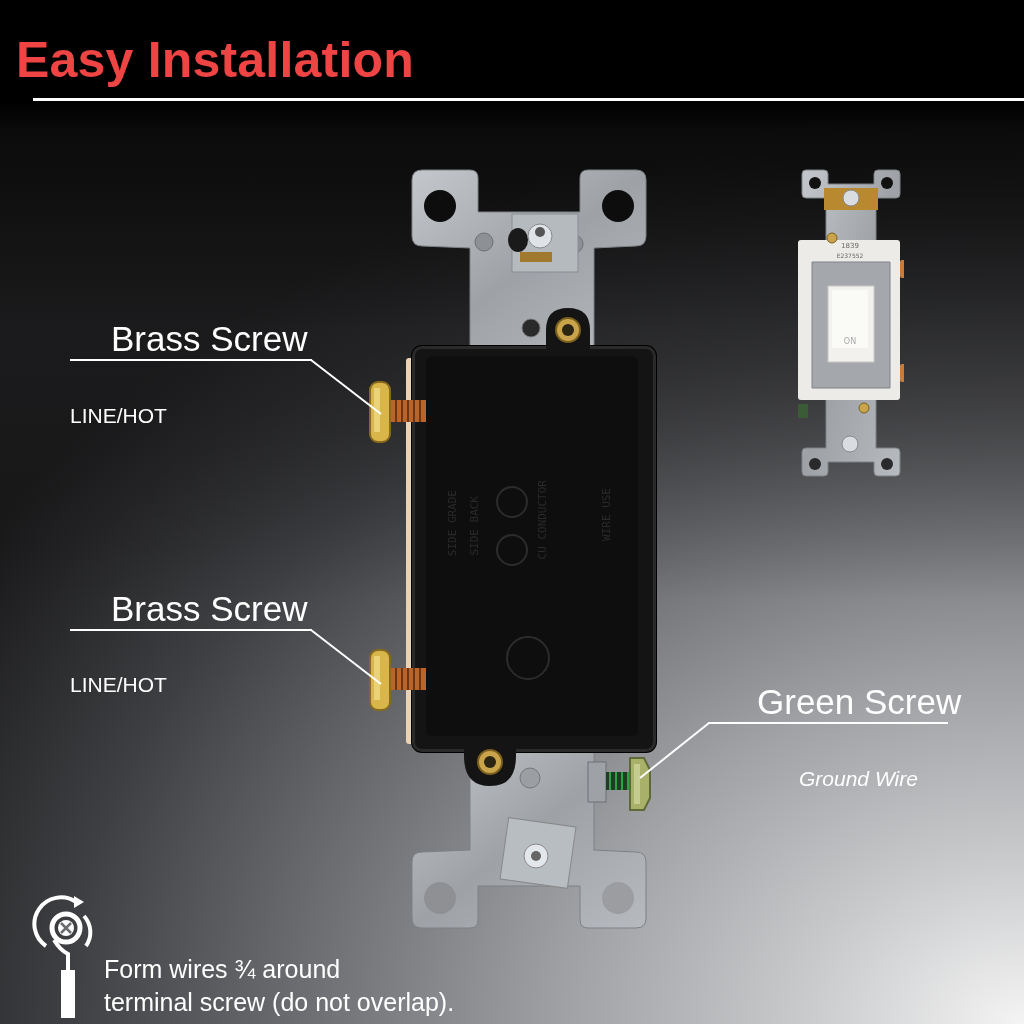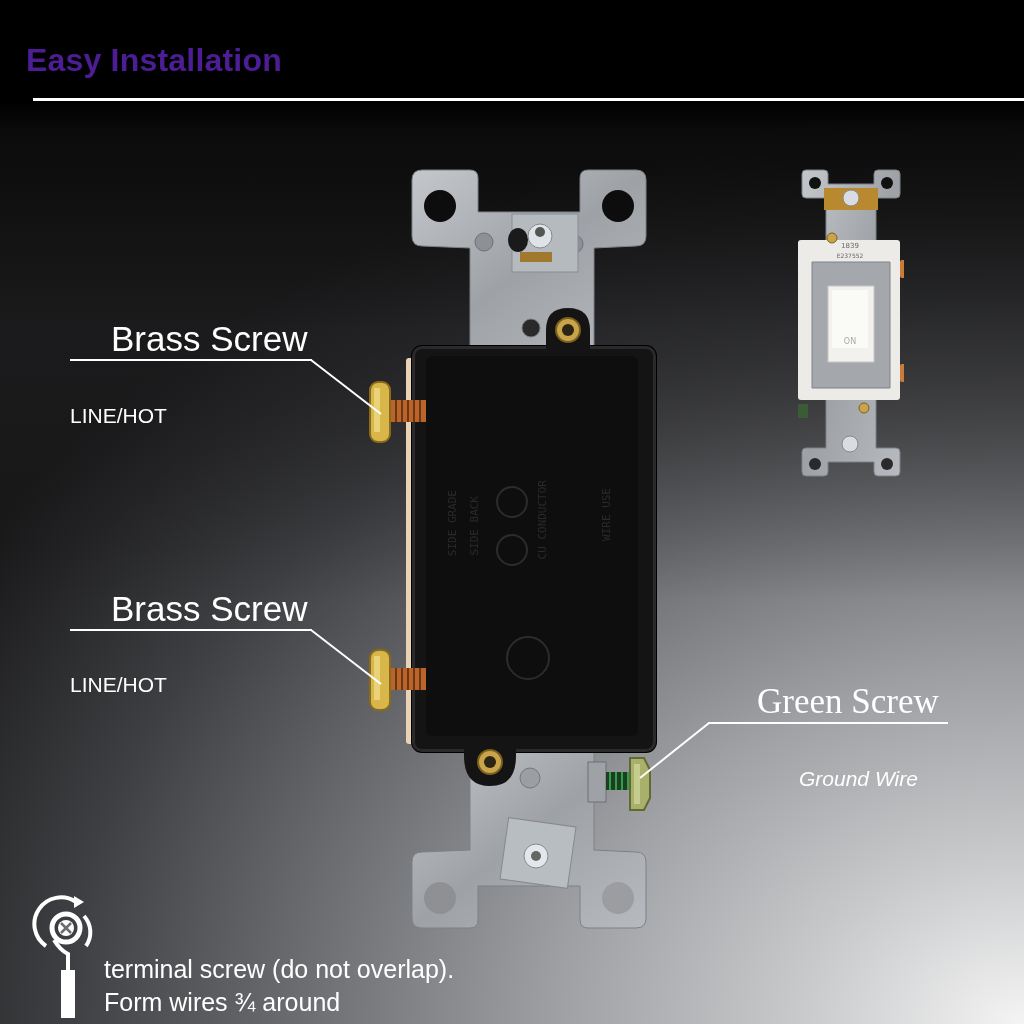--- a/index.html
+++ b/index.html
@@ -8,22 +8,22 @@
     font-family:"Liberation Sans", sans-serif;
     background: radial-gradient(ellipse 120% 90% at 100% 100%, #f4f4f4 0%, #c9cacc 18%, #9fa0a3 38%, #6e6f72 58%, #3e3f42 78%, #161617 100%);
   }
   .topfade {
     position:absolute; left:0; top:0; width:1024px; height:1024px;
     background: linear-gradient(to bottom, #000 0px, #000 100px, rgba(10,10,10,0.95) 130px, rgba(30,30,32,0.6) 330px, rgba(60,60,62,0) 600px);
     pointer-events:none;
   }
   .header { position:absolute; left:0; top:0; width:1024px; height:102px; background:#000; }
   .title {
-    position:absolute; left:26px; top:30px; font-weight:bold; font-size:32px;
-    color:#4c1d95; letter-spacing:0.2px; line-height:60px;
+    position:absolute; left:16px; top:30px; font-weight:bold; font-size:50px;
+    color:#ef4444; letter-spacing:0.2px; line-height:60px;
   }
   .title-rule { position:absolute; left:33px; top:98px; width:991px; height:3px; background:#fff; }
 
   .callout-title { position:absolute; color:#fff; font-size:35px; line-height:40px;margin-left:41px; }
   .callout-sub { position:absolute; color:#fff; font-size:21px; line-height:24px;margin-top:36px; }
   .rule { position:absolute; height:2px; background:#fff; }
   svg.lines { position:absolute; left:0; top:0; }
 
   
   .strap { position:absolute; }
@@ -148,21 +148,21 @@
 </svg>
 
 <div class="callout-title" style="left:70px;top:319px;">Brass Screw</div>
 <div class="rule" style="left:70px;top:359px;width:242px;"></div>
 <div class="callout-sub" style="left:70px;top:368px;">LINE/HOT</div>
 
 <div class="callout-title" style="left:70px;top:589px;">Brass Screw</div>
 <div class="rule" style="left:70px;top:629px;width:242px;"></div>
 <div class="callout-sub" style="left:70px;top:637px;">LINE/HOT</div>
 
-<div class="callout-title" style="left:716px;top:682px;font-family:Liberation Serif, serif;">Green Screw</div>
+<div class="callout-title" style="left:716px;top:682px;">Green Screw</div>
 <div class="rule" style="left:708px;top:722px;width:240px;"></div>
 <div class="callout-sub" style="left:799px;top:731px;font-style:italic;">Ground Wire</div>
 
 <svg class="lines" width="1024" height="1024">
   <line x1="311" y1="360" x2="381" y2="414" stroke="#fff" stroke-width="2"></line>
   <line x1="311" y1="630" x2="381" y2="684" stroke="#fff" stroke-width="2"></line>
   <line x1="709" y1="723" x2="640" y2="778" stroke="#fff" stroke-width="2"></line>
 </svg>
 
 <svg class="small-switch" viewBox="0 0 106 310">
@@ -193,15 +193,15 @@
   <polygon points="42,6 52,12 42,18" fill="#fff"></polygon>
   <path d="M52 26 A24 24 0 0 1 54 56" fill="none" stroke="#fff" stroke-width="4"></path>
   <circle cx="34" cy="38" r="14" fill="none" stroke="#fff" stroke-width="5"></circle>
   <circle cx="34" cy="38" r="8" fill="#fff"></circle>
   <line x1="29" y1="33" x2="39" y2="43" stroke="#6b6c6f" stroke-width="2.5"></line>
   <line x1="39" y1="33" x2="29" y2="43" stroke="#6b6c6f" stroke-width="2.5"></line>
   <path d="M22 50 Q28 60 36 64 L36 80" fill="none" stroke="#fff" stroke-width="4"></path>
   <rect x="29" y="80" width="14" height="48" fill="#fff"></rect>
 </svg>
 <div class="footer-text">
+  <div>Form wires ¾ around</div>
   <div>terminal screw (do not overlap).</div>
-  <div>Form wires ¾ around</div>
 </div>
 
 </body></html>

